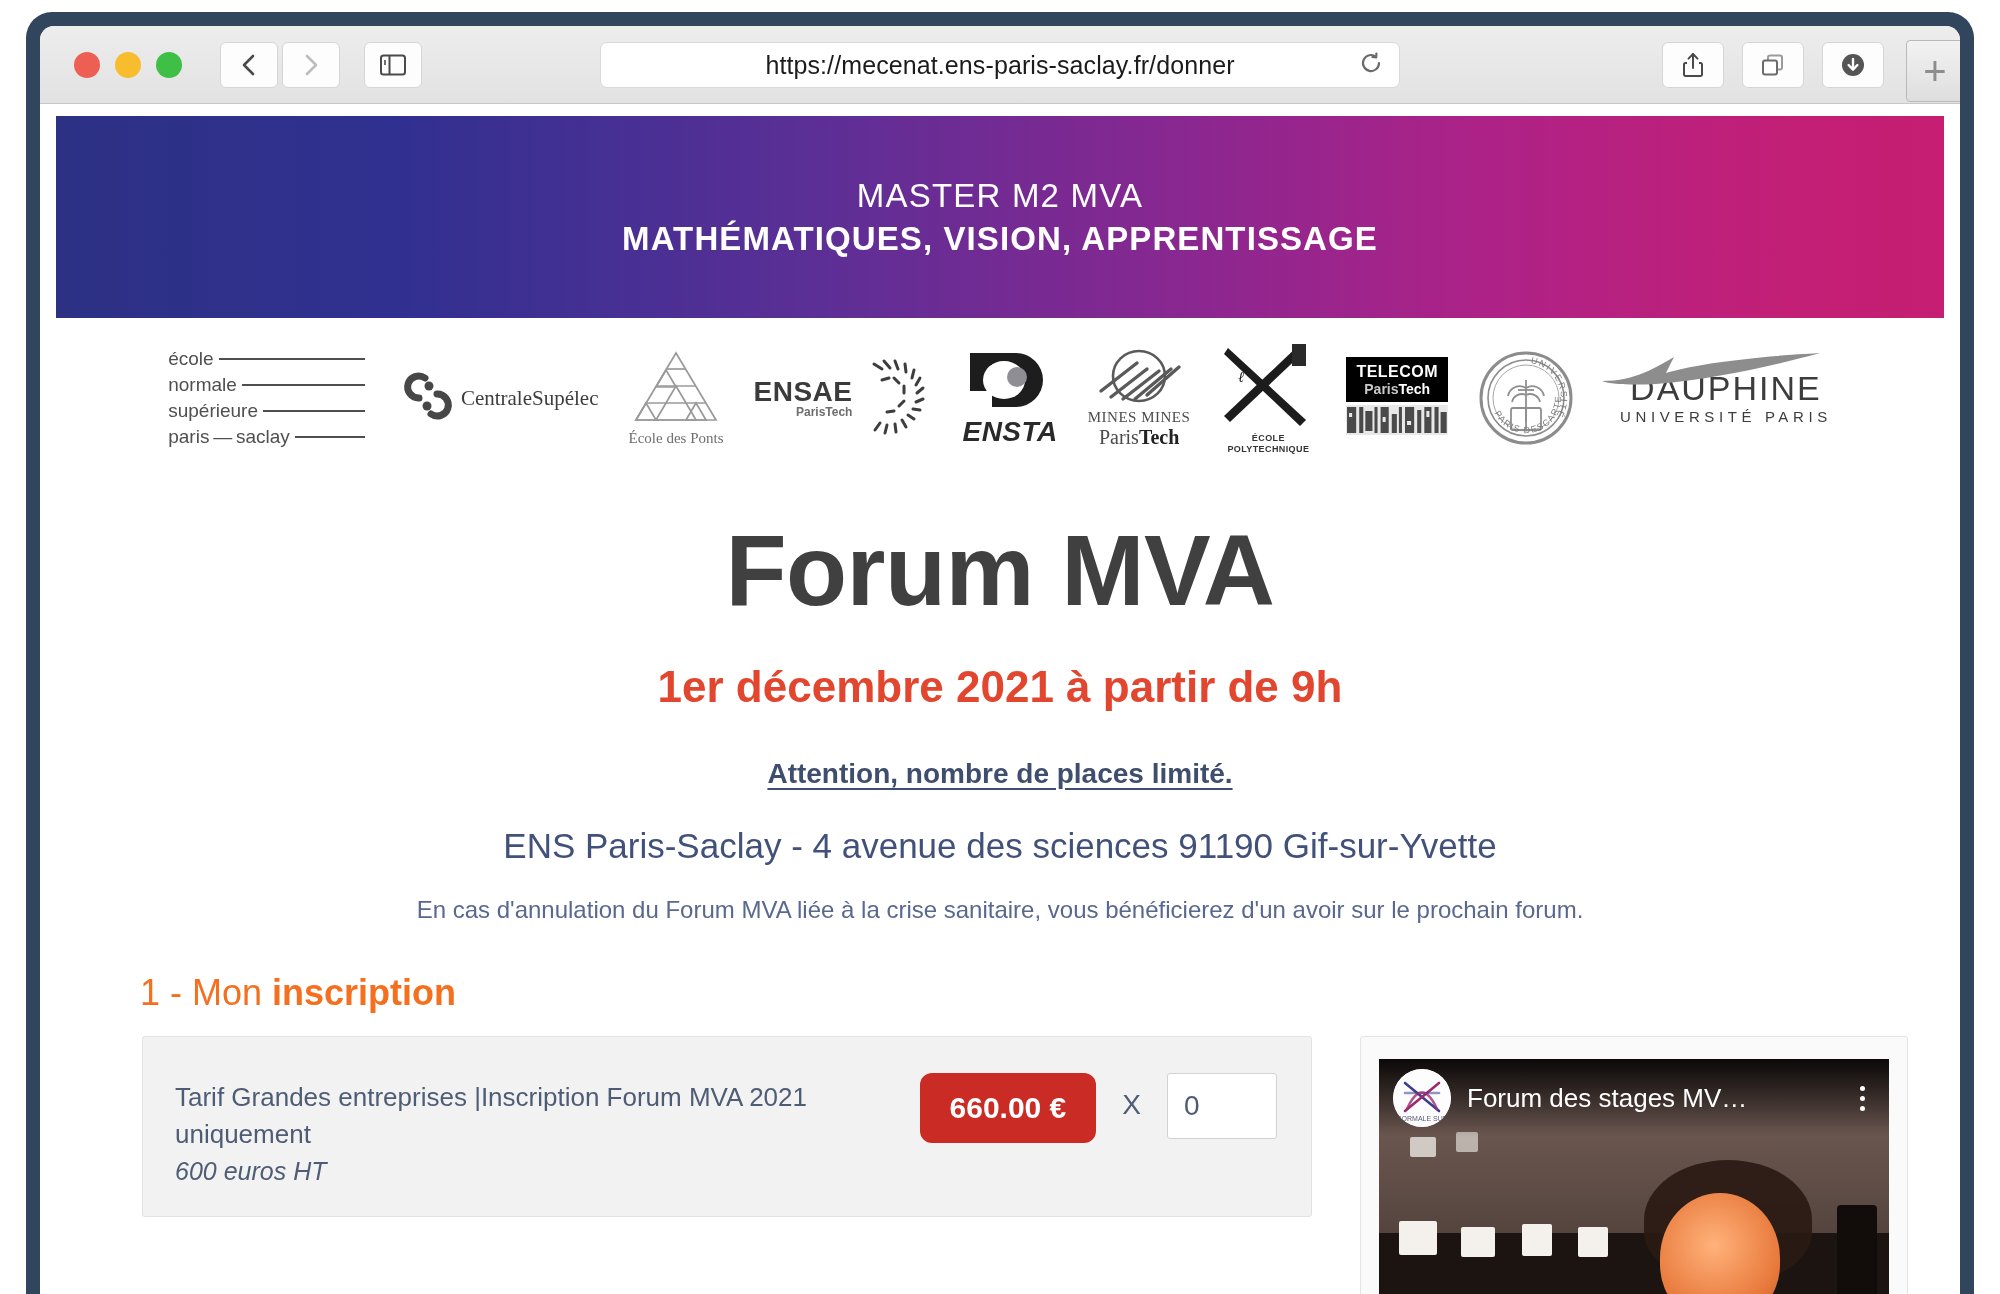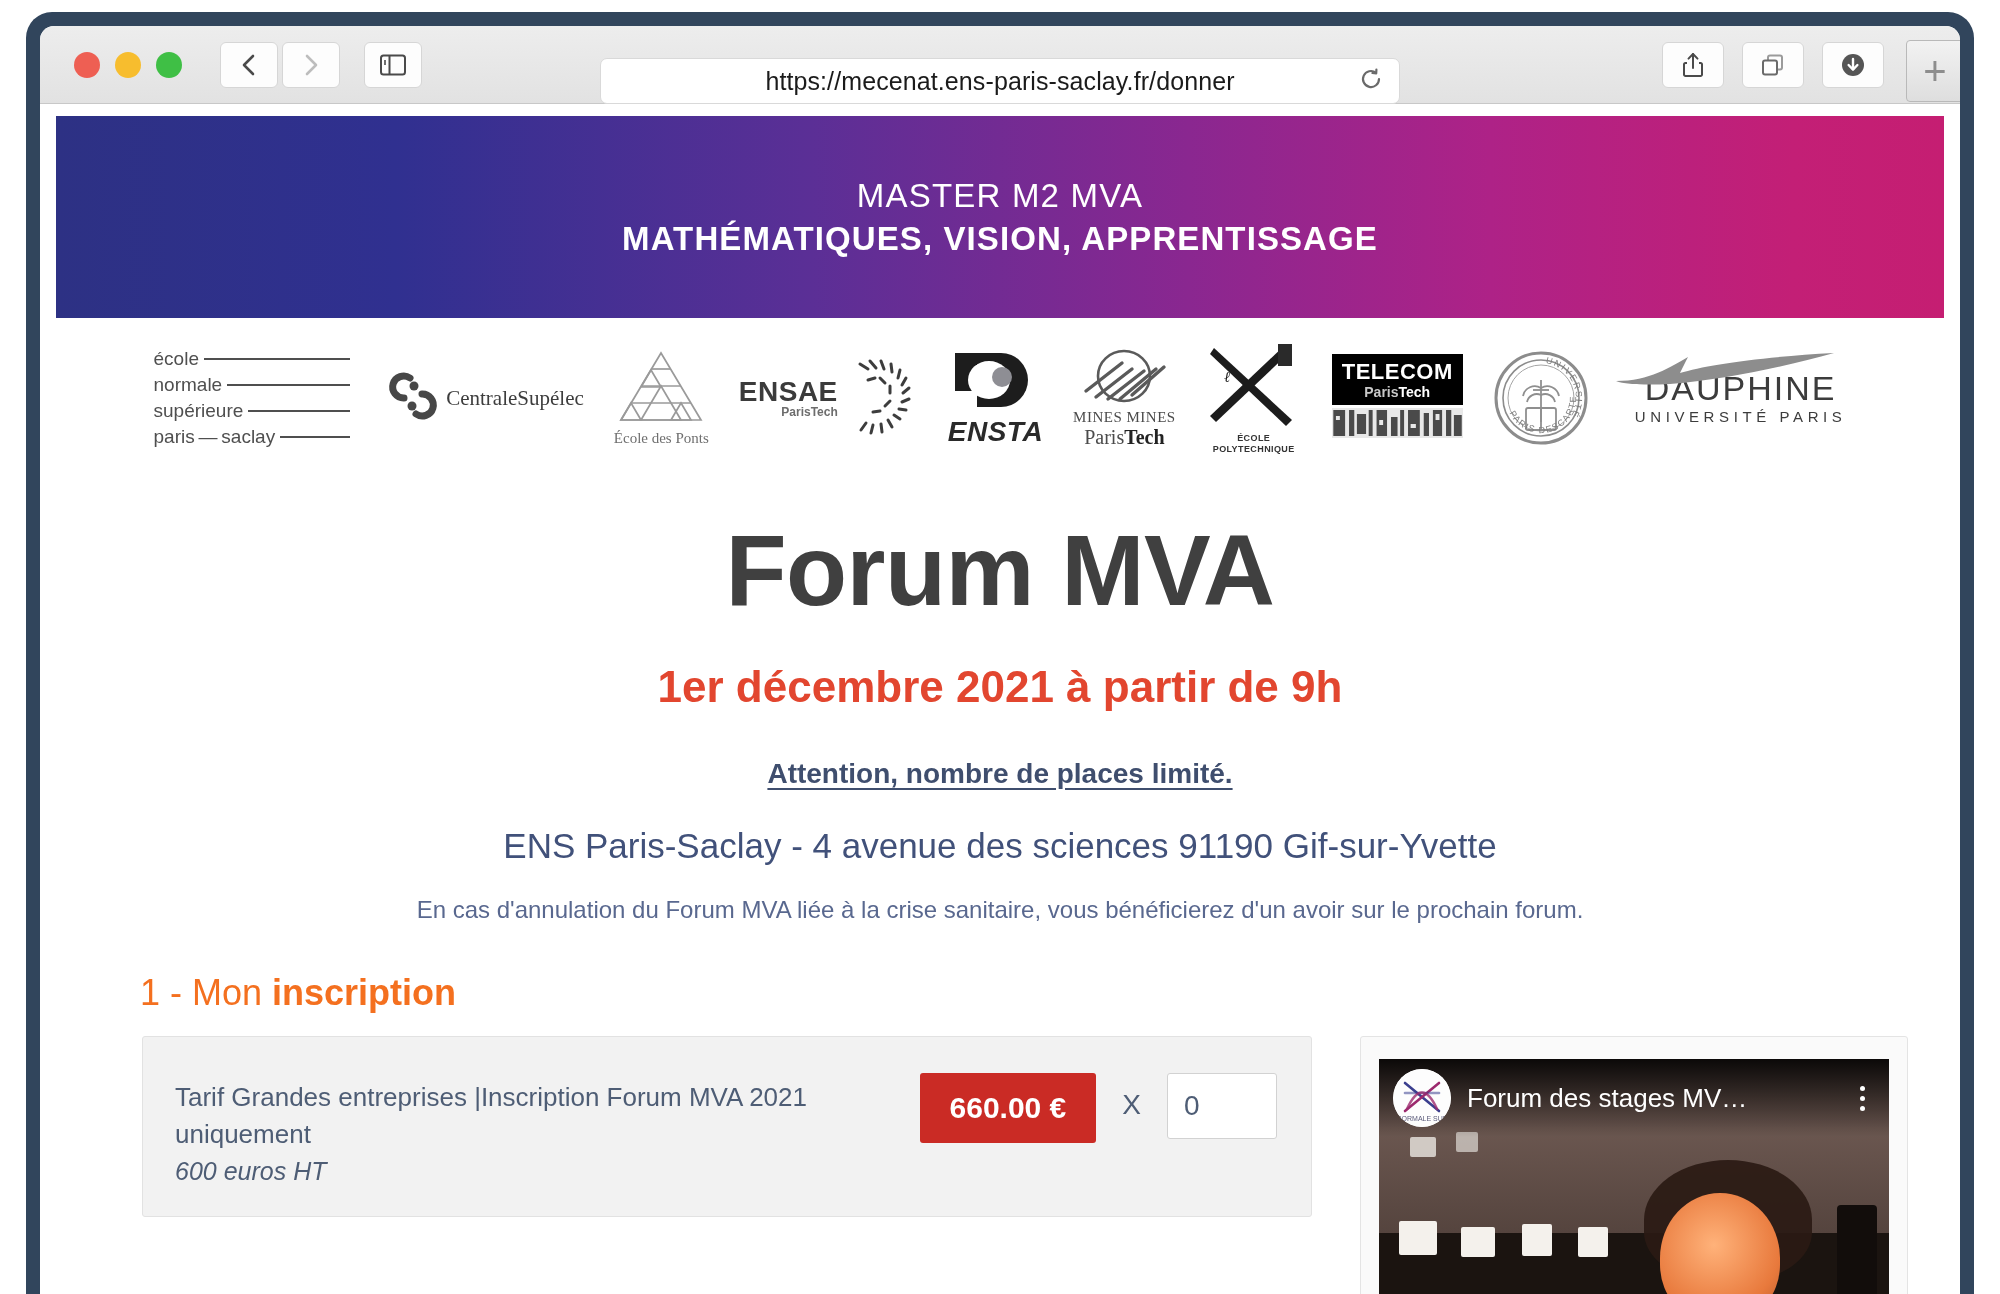--- a/index.html
+++ b/index.html
@@ -63,21 +63,20 @@
   #url-wrap {
     position: absolute;
     left: 50%; transform: translateX(-50%);
     top: 16px;
     width: 800px; height: 46px;
     background: #ffffff;
     border: 1px solid #d9d9d9;
     border-radius: 7px;
     display: flex; align-items: center;
     justify-content: center;
-    margin-top: 16px;
   }
   #url-text {
     font-size: 25px;
     color: #1b1b1b;
     letter-spacing: 0.1px;
     white-space: nowrap;
   }
   #reload-icon {
     position: absolute;
     right: 16px; top: 50%; transform: translateY(-50%);
@@ -191,21 +190,21 @@
 
   
   .polyx-logo { text-align: center; position: relative; }
   .polyx-name { font-size: 9px; font-weight: 700; color: #333; line-height: 1.15; letter-spacing: 0.4px; margin-top: 1px;}
 
   
   .telecom-logo { text-align: center; }
   .telecom-box {
     background: #000; color: #fff; padding: 7px 10px 6px 10px; line-height: 1;
   }
-  .telecom-l1 { font-size: 22px; font-weight: 700; letter-spacing: 0.5px; }
+  .telecom-l1 { font-size: 16px; font-weight: 700; letter-spacing: 0.5px; }
   .telecom-l2 { font-size: 14px; font-weight: 700; margin-top: 2px; }
   .telecom-l2 span { color: #c9c9c9; }
   .telecom-bar { margin-top: 3px; height: 30px; }
 
   
   .descartes-logo {}
 
   
   .dauphine-logo { text-align: center; position: relative; margin-left: 16px; }
   .dauphine-l1 { font-size: 34px; color: #3c3c3c; letter-spacing: 2px; line-height: 1; }
@@ -282,21 +281,21 @@
     font-style: italic;
     color: #4e5d75;
     margin-top: 4px;
   }
   #price-badge {
     background: #ca2b25;
     color: #ffffff;
     font-size: 30px;
     font-weight: 700;
     padding: 18px 30px;
-    border-radius: 3px;
+    border-radius: 12px;
     white-space: nowrap;
     margin-top: 6px;
   }
   #times-sign {
     font-size: 28px;
     color: #4e5d75;
     margin: 0 26px;
     padding-top: 22px;
   }
   #qty-input {

